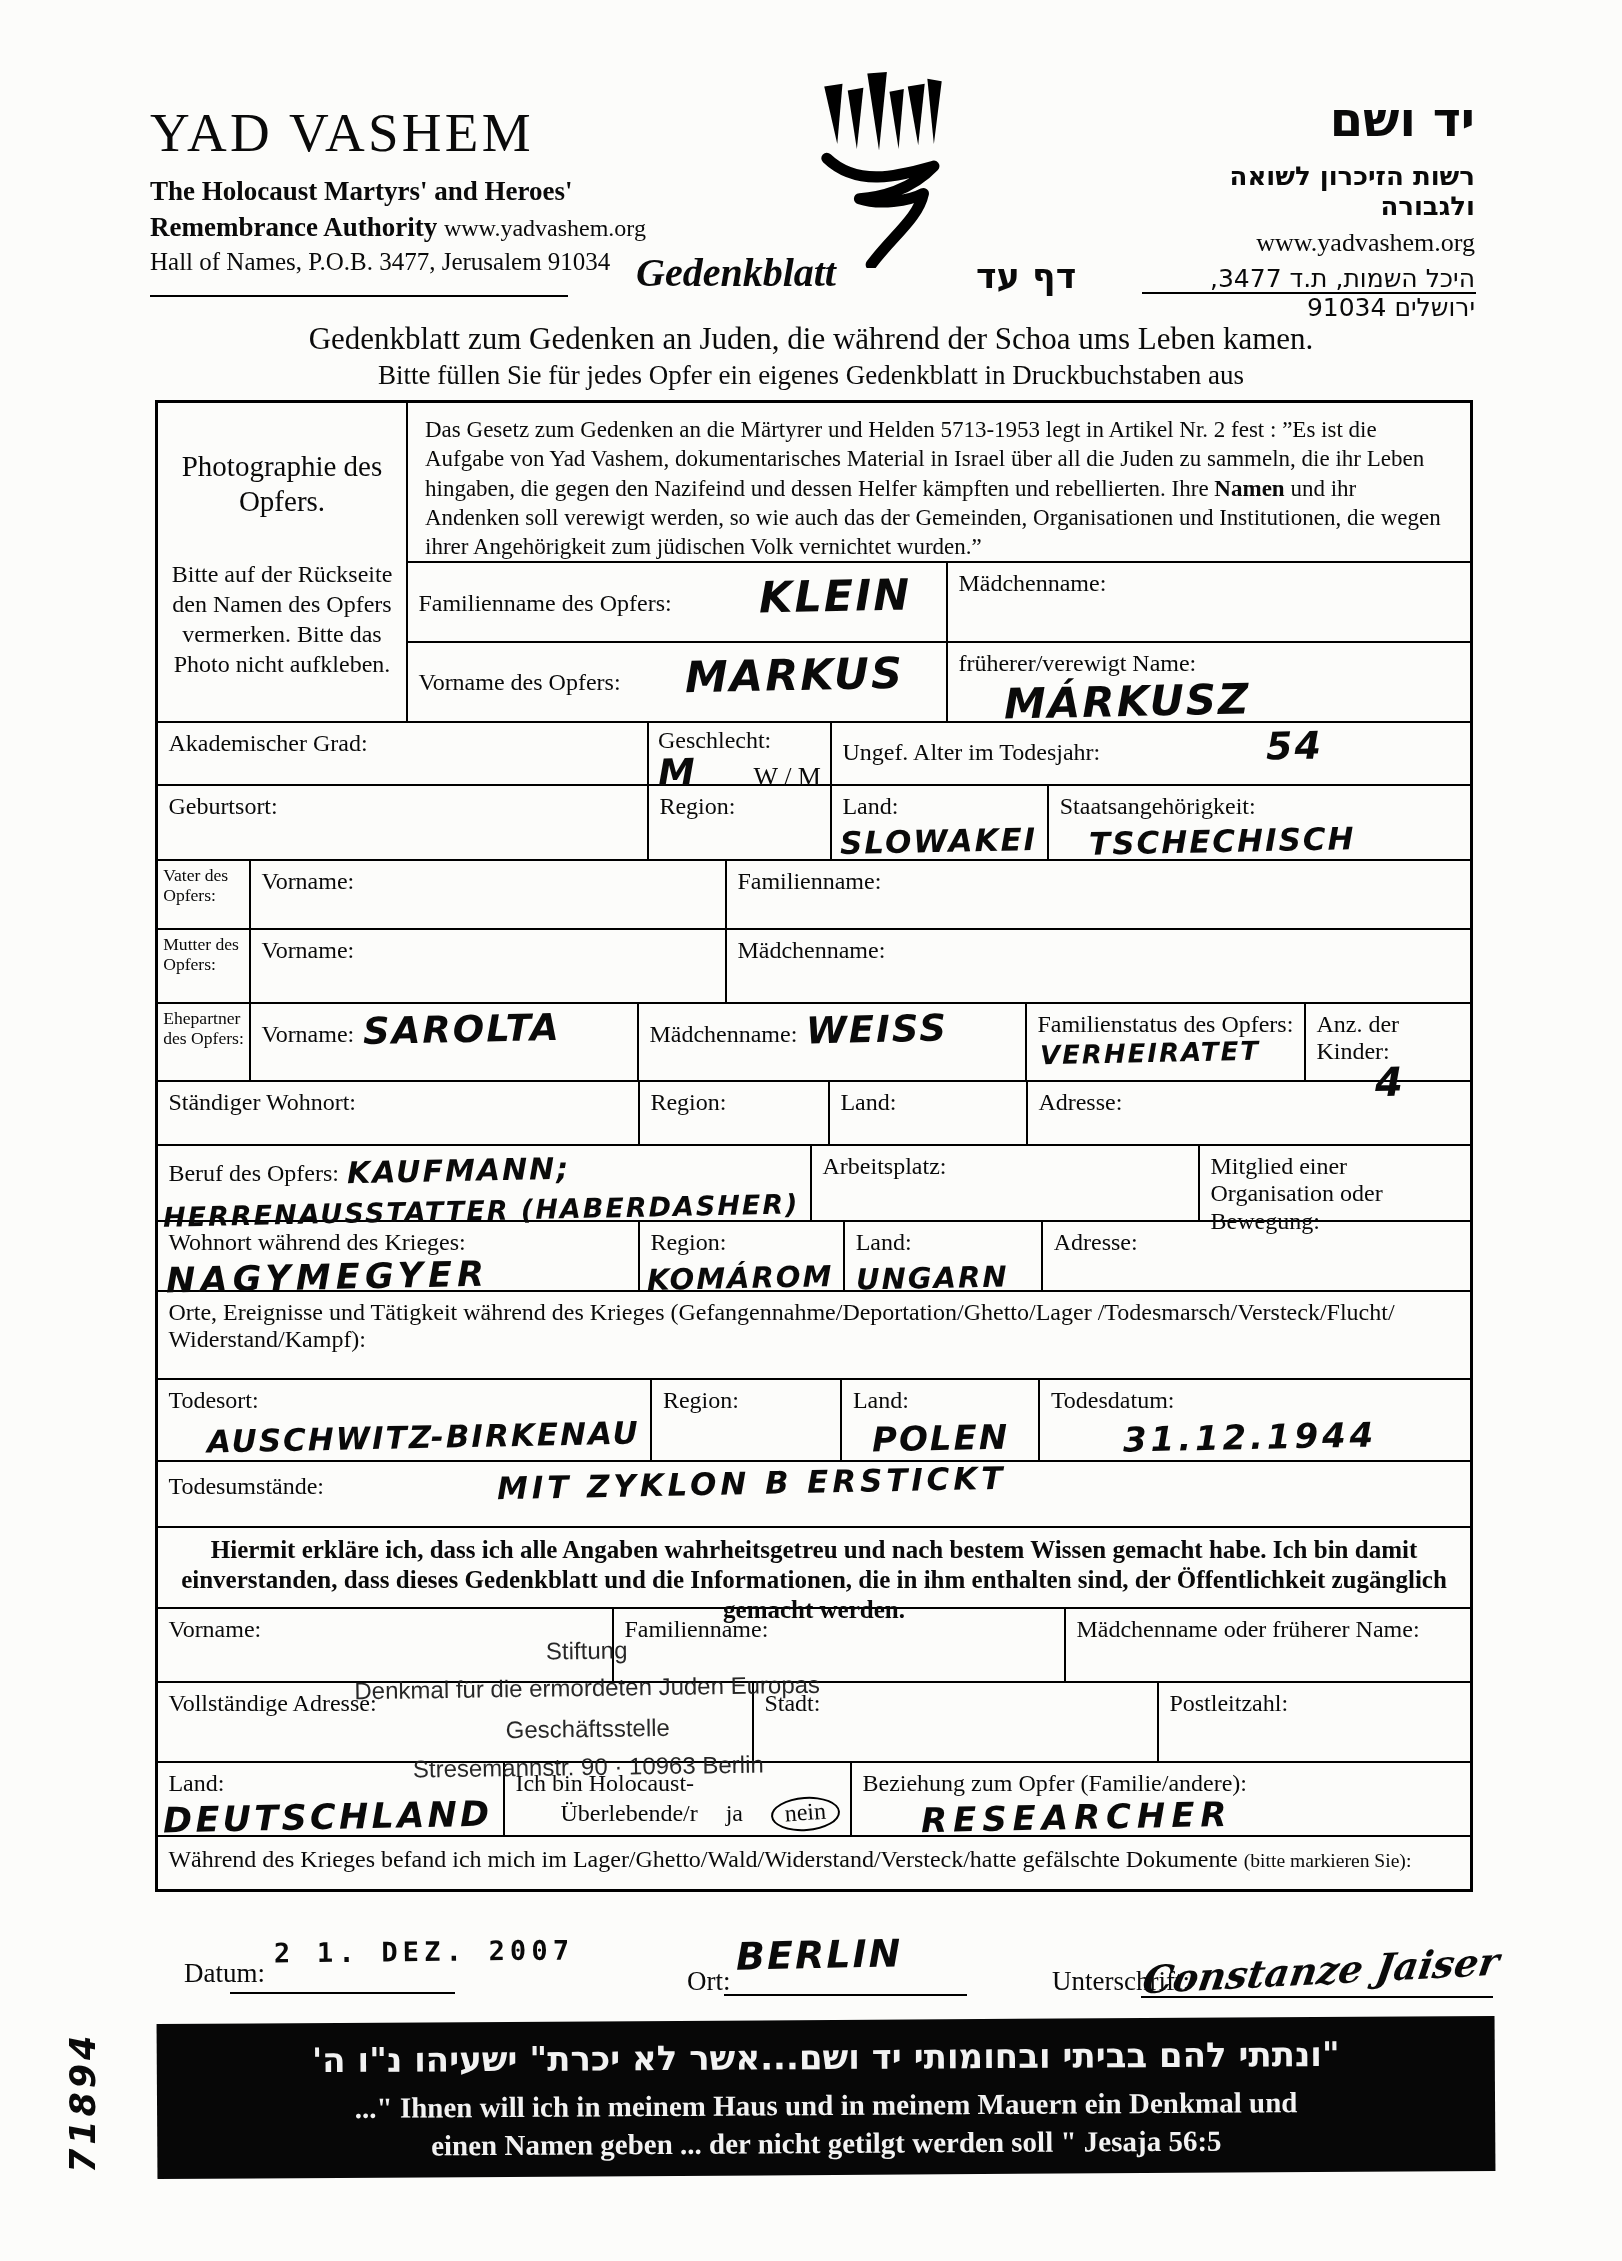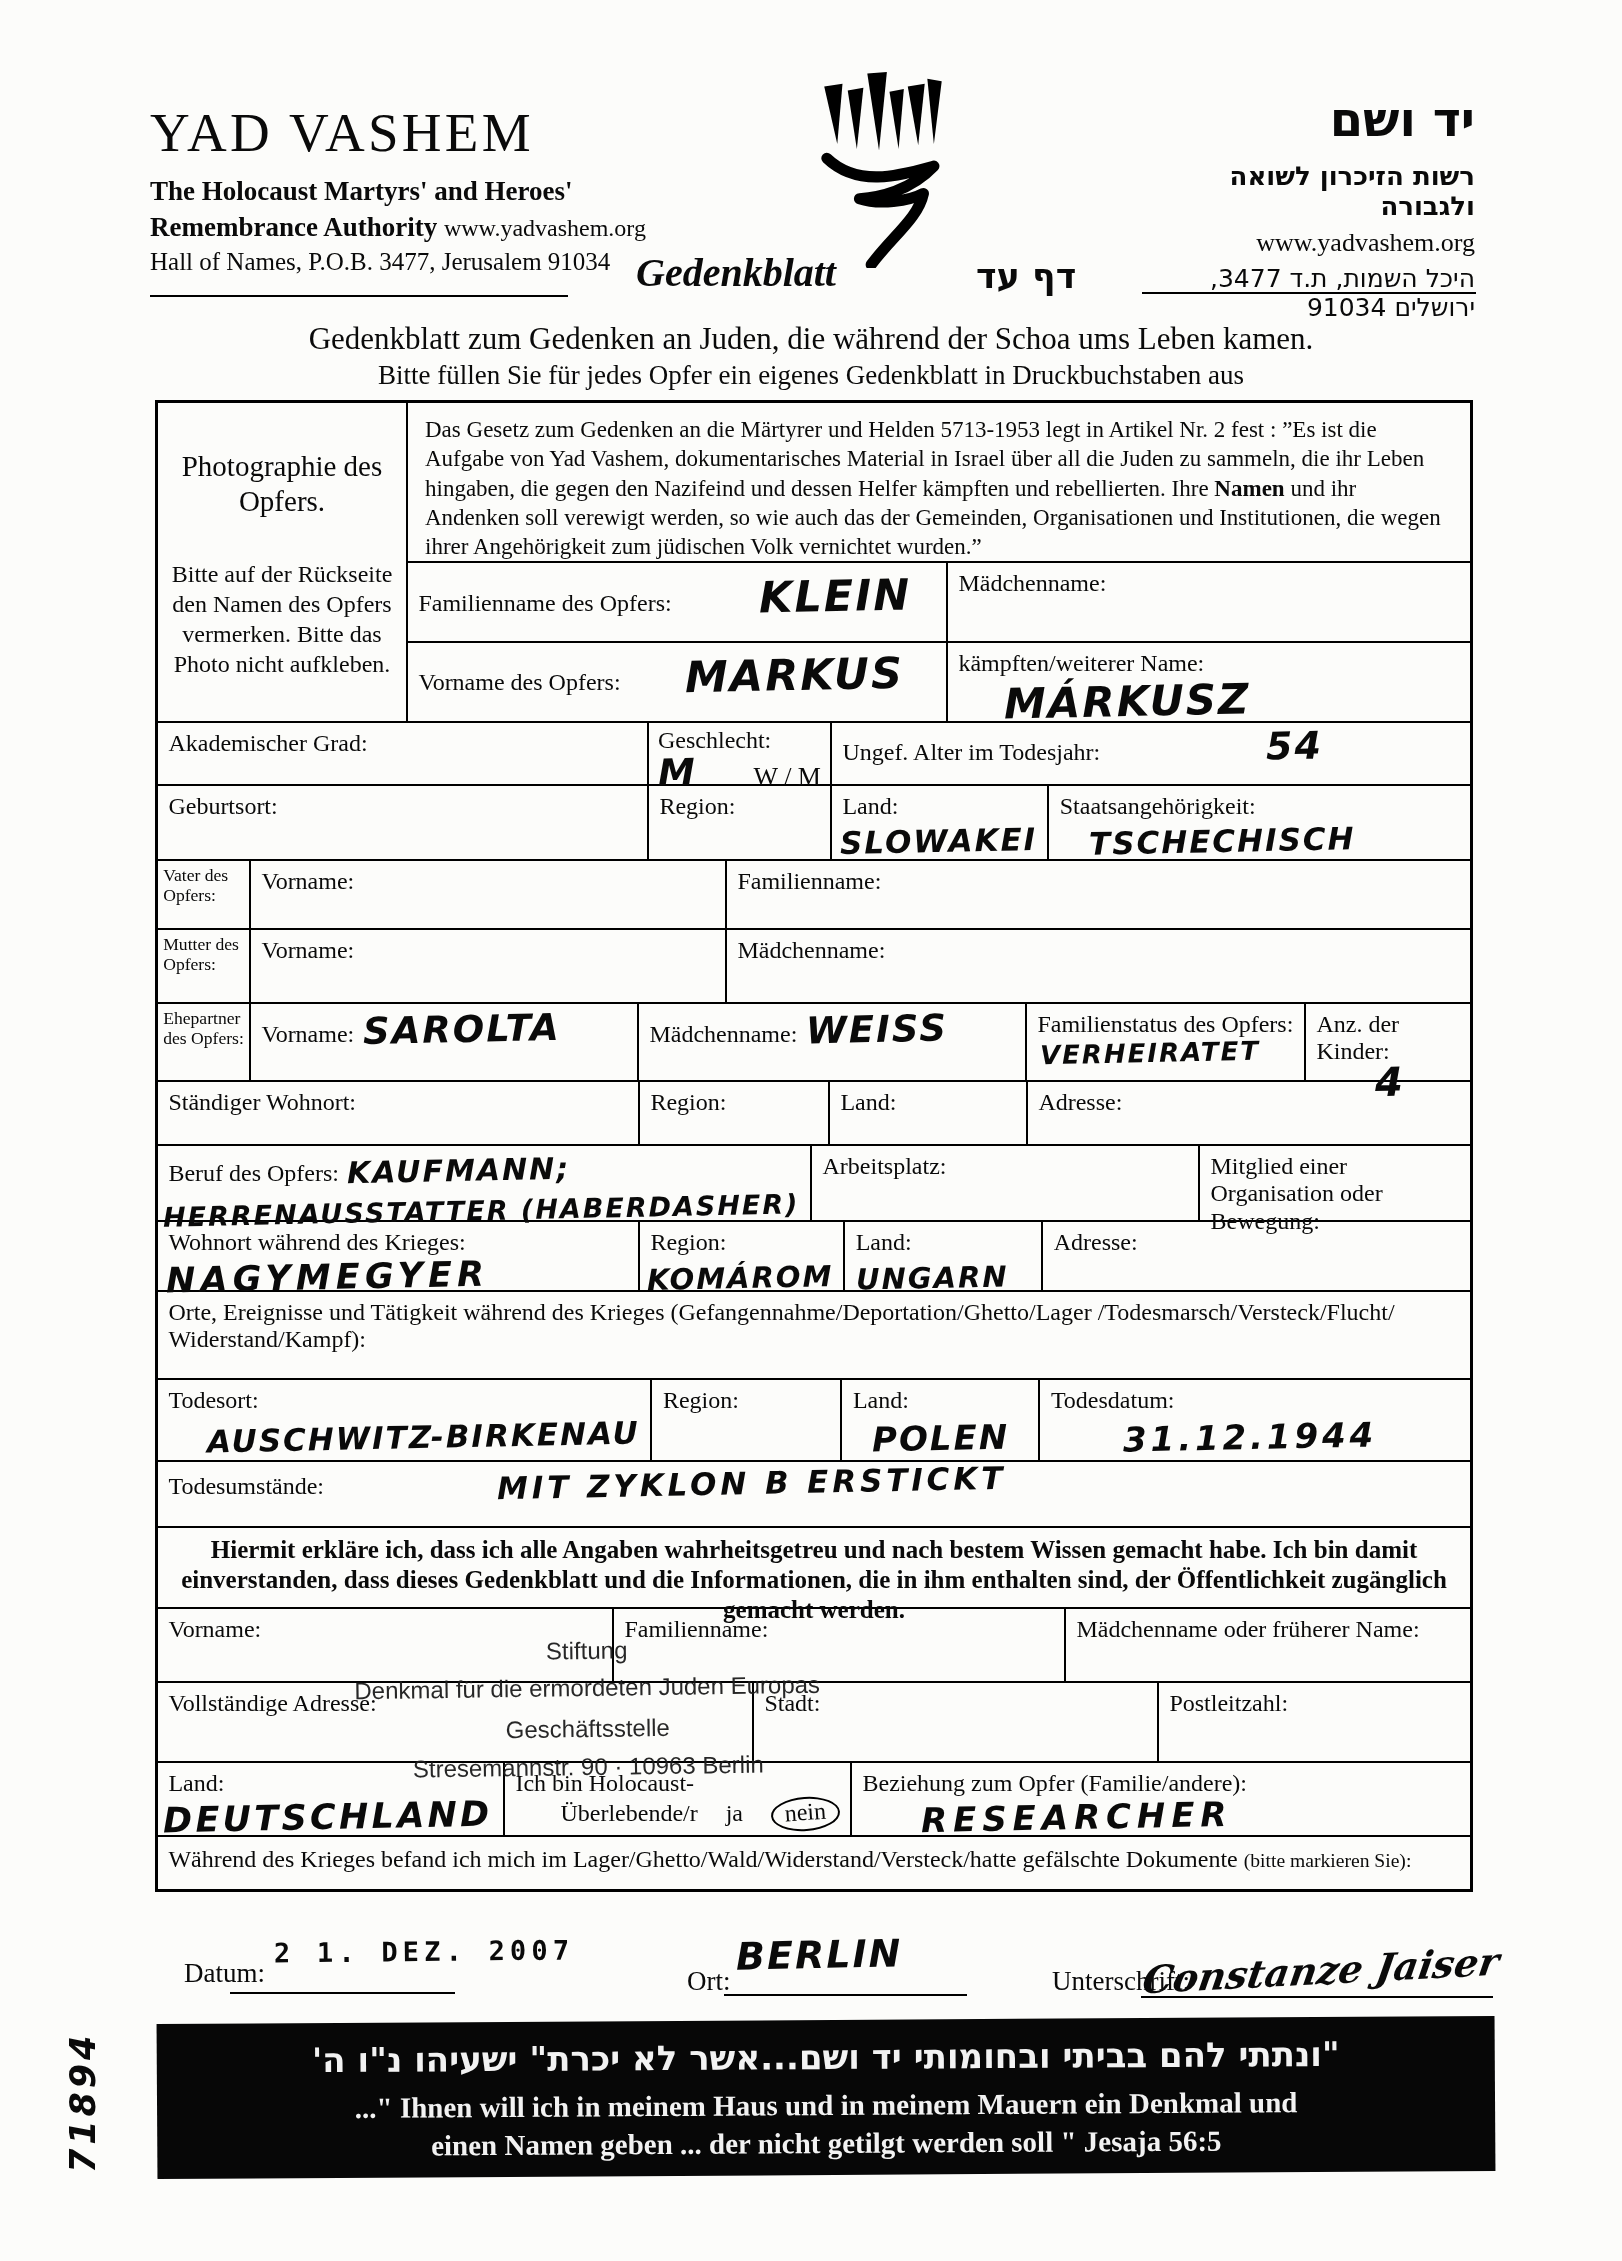--- a/index.html
+++ b/index.html
@@ -89,21 +89,21 @@
           <div class="c cl" style="flex:1;">
             <span class="lbl">Mädchenname:</span>
           </div>
         </div>
         <div style="display:flex;height:78px;">
           <div class="c" style="flex:0 0 540px;">
             <span class="lbl">Vorname des Opfers:</span>
             <div class="hand" style="font-size:43px;margin:0 0 0 62px;">MARKUS</div>
           </div>
           <div class="c cl" style="flex:1;">
-            <span class="lbl">kämpften/weiterer Name:</span>
+            <span class="lbl">früherer/verewigt Name:</span>
             <div class="hand" style="font-size:42px;margin:0 0 0 46px;">MÁRKUSZ</div>
           </div>
         </div>
       </div>
     </div>
 
     <div class="r" style="height:63px;">
       <div class="c" style="flex:0 0 491px;">
         <span class="lbl">Akademischer Grad:</span>
       </div>

